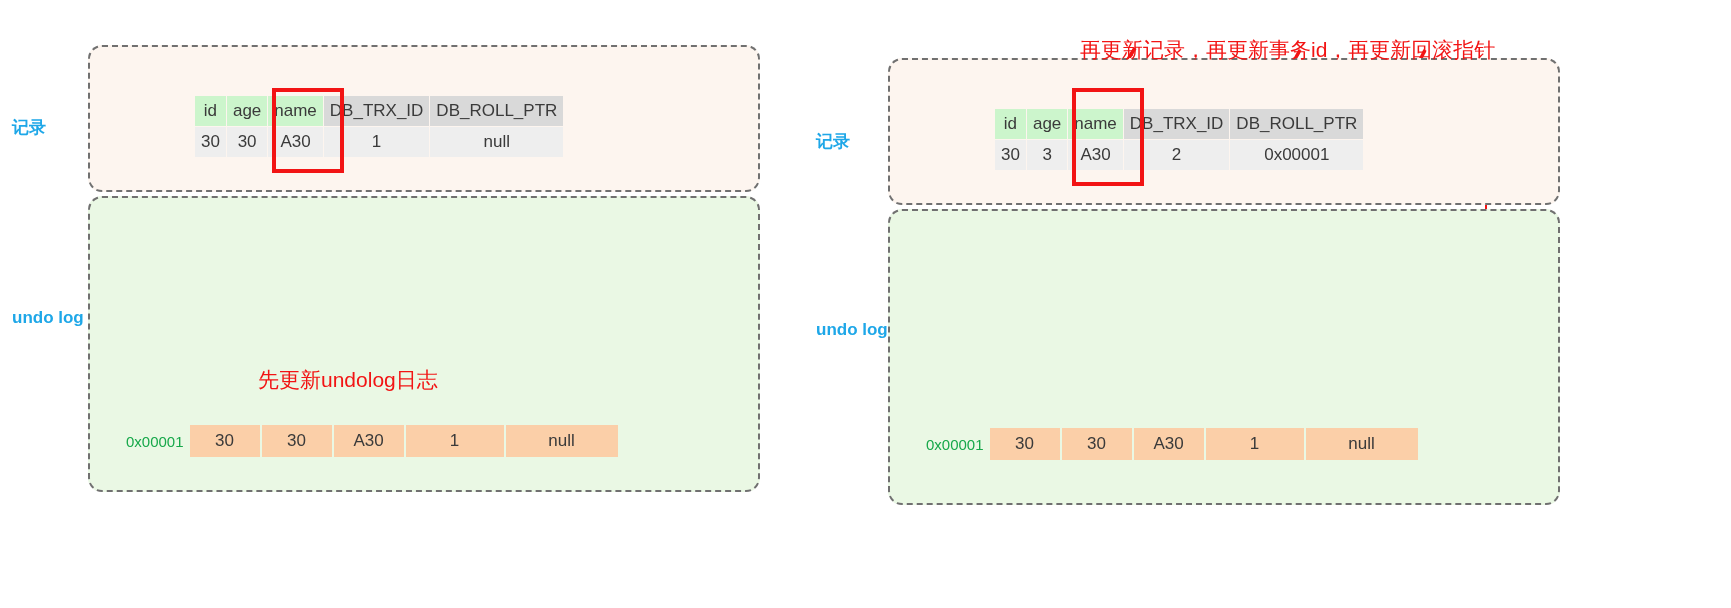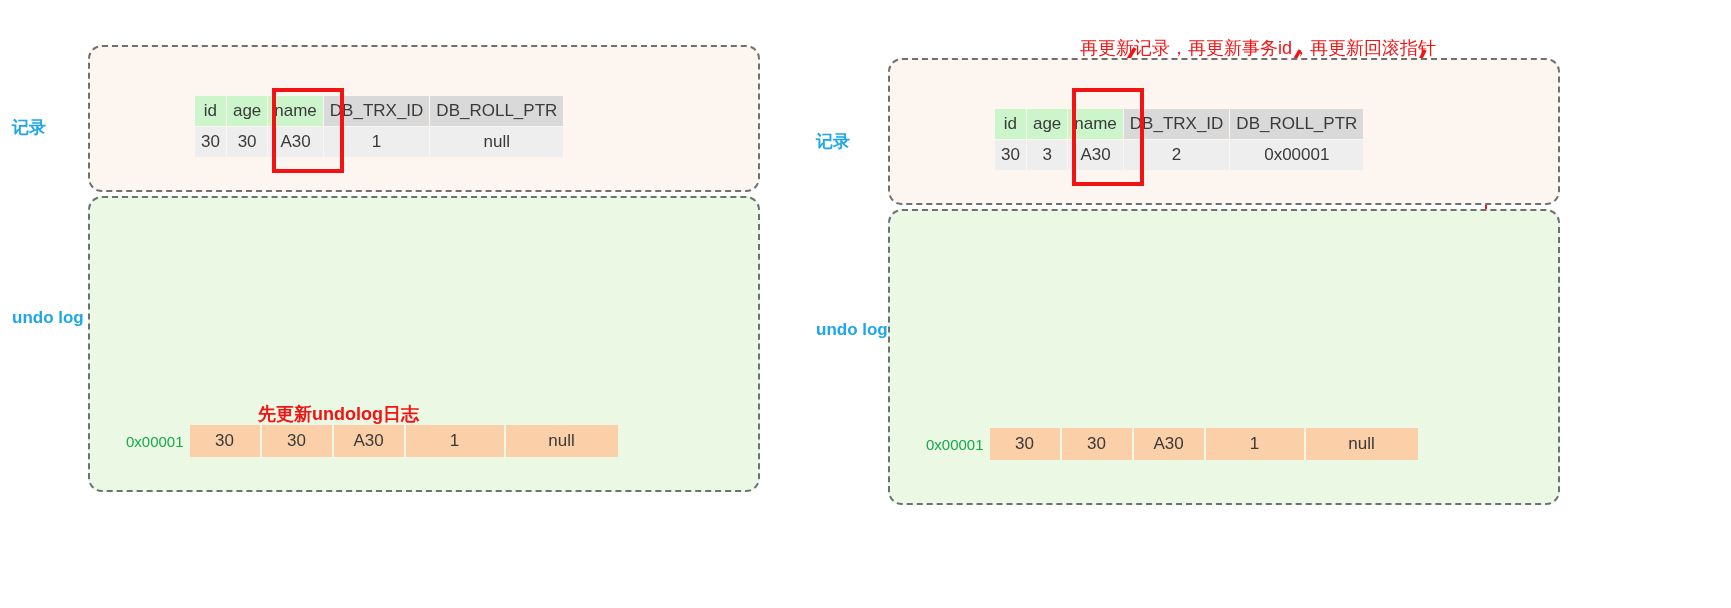--- a/index.html
+++ b/index.html
@@ -106,21 +106,21 @@
     position: absolute;
     border: 4px solid #f21414;
     box-sizing: border-box;
     background: transparent;
   }
 
   
   .annot {
     position: absolute;
     color: #f21414;
-    font-size: 18px;
+    font-size: 21px;
     white-space: nowrap;
   }
 
   .svg-layer {
     position: absolute;
     left: 0;
     top: 0;
     width: 1731px;
     height: 608px;
     pointer-events: none;
@@ -172,21 +172,21 @@
       <td class="w-age">30</td>
       <td class="w-name">A30</td>
       <td class="w-trx">1</td>
       <td class="w-ptr">null</td>
     </tr>
   </tbody>
     </table>
 
   <div class="hilite" style="left:272px; top:88px; width:72px; height:85px;"></div>
 
-  <div class="annot" style="left:258px; top:402px;font-weight:bold;">先更新undolog日志</div>
+  <div class="annot" style="left:258px; top:366px;">先更新undolog日志</div>
 
   <div class="undo-row" style="left:126px; top:425px;">
     <span class="undo-addr">0x00001</span>
     <span class="undo-cells">
       <span class="cell uw-0">30</span>
       <span class="cell uw-1">30</span>
       <span class="cell uw-2">A30</span>
       <span class="cell uw-3">1</span>
       <span class="cell uw-4">null</span>
     </span>

